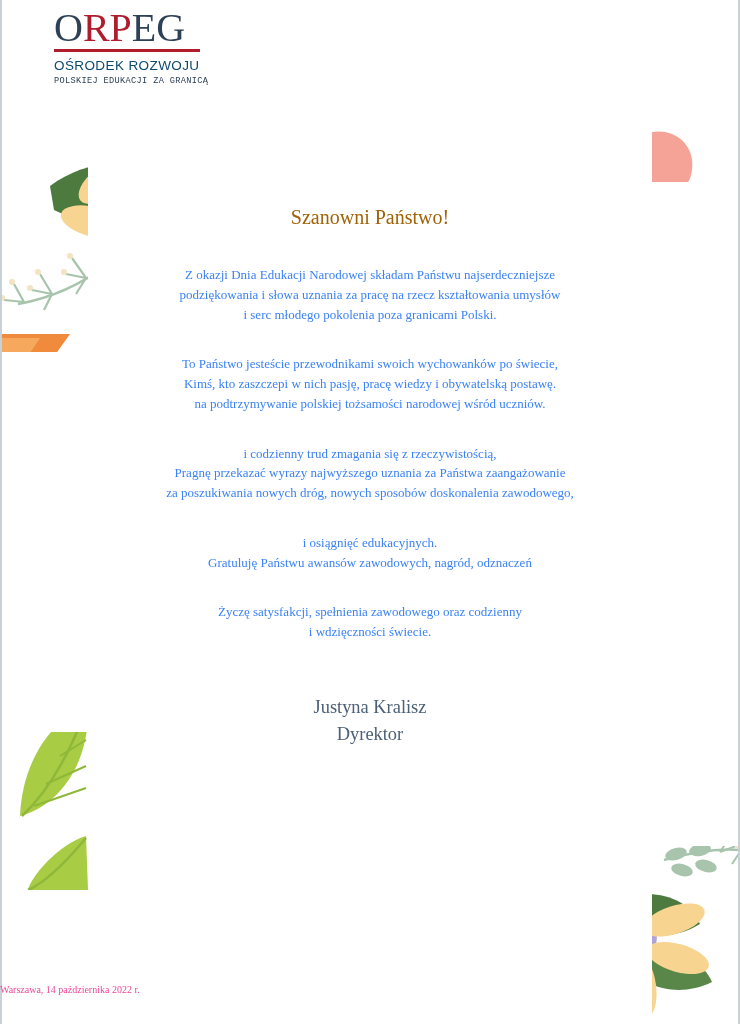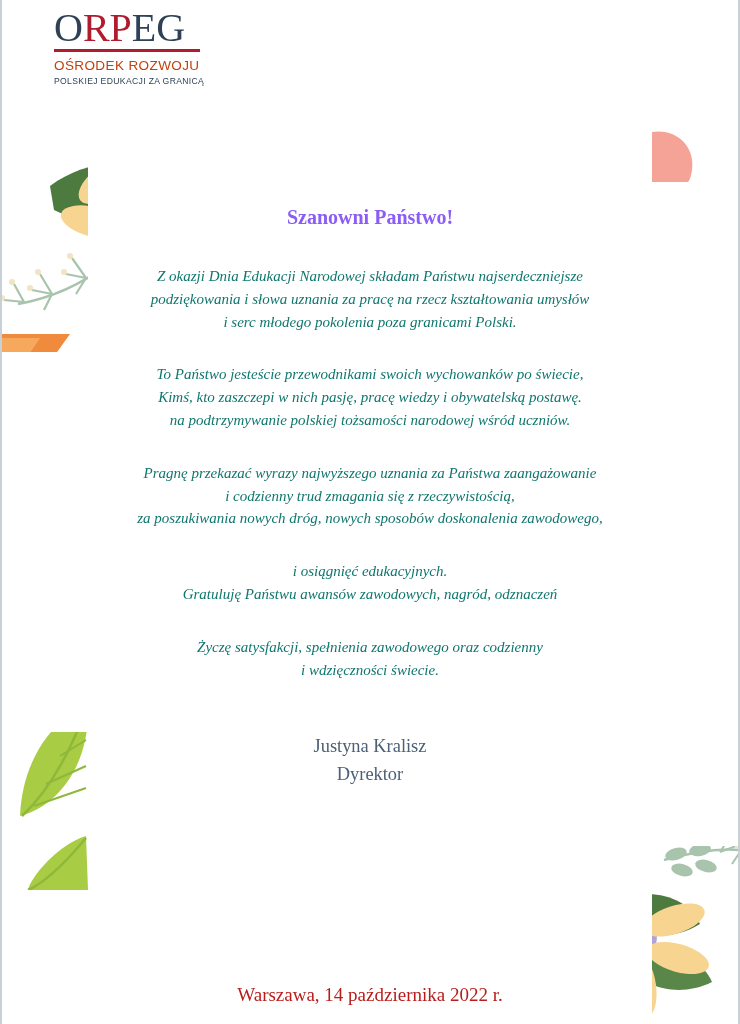--- a/index.html
+++ b/index.html
@@ -67,26 +67,26 @@
   .logo-rule{
     height:3px;
     background:#b01c2e;
     width:146px;
     margin-top:1px;
   }
   .logo-sub1{
     font-family:"Liberation Sans", sans-serif;
     font-size:13.5px;
     letter-spacing:.4px;
-    color:#c2410c;
+    color:#0c4a6e;
     margin-top:6px;
     white-space:nowrap;
   }
   .logo-sub2{
-    font-family:Liberation Sans, sans-serif;
+    font-family:Liberation Mono, monospace;
     font-size:8.6px;
     letter-spacing:.35px;
     color:#2e4156;
     margin-top:3px;
     white-space:nowrap;
   }
 
   
   .content{
     position:absolute;
@@ -100,49 +100,47 @@
   .title{
     font-family:"Liberation Serif", serif;
     font-weight:bold;
     font-size:25px;
     line-height:1.35;
     color:#2b4257;
     margin-top:54px;
   }
   .salutation{
     font-family:"Liberation Serif", serif;
-    font-weight:bold;
+    font-weight:normal;
     font-size:20px;
-    color:#8b5cf6;
+    color:#a16207;
     margin-top:38px;
   }
   .para{
     font-family:"Liberation Serif", serif;
-    font-size:15px;
+    font-size:13px;
     line-height:1.52;
-    color:#0f766e;
+    color:#3b82f6;
     margin-top:30px;
-    font-style:italic;
   }
   .para.p1{margin-top:36px;}
   .sign{
     font-family:"Liberation Serif", serif;
     font-size:18.4px;
     line-height:1.5;
     color:#4c6076;
     margin-top:52px;
   }
   .place{
     position:absolute;
     left:0;right:0;
     top:984px;
-    text-align:center;
-    font-family:"Liberation Serif", serif;
-    font-size:19px;
-    color:#b91c1c;
+    font-family:"Liberation Serif", serif;
+    font-size:10px;
+    color:#ec4899;
     z-index:10;
   }
 </style>
 </head>
 <body>
 
 <div id="poster">
 
   <div class="deco-layer">
 
@@ -436,22 +434,22 @@
       <div>i serc młodego pokolenia poza granicami Polski.</div>
     </div>
 
     <div class="para">
       <div>To Państwo jesteście przewodnikami swoich wychowanków po świecie,</div>
       <div>Kimś, kto zaszczepi w nich pasję, pracę wiedzy i obywatelską postawę.</div>
       <div>na podtrzymywanie polskiej tożsamości narodowej wśród uczniów.</div>
     </div>
 
     <div class="para">
+      <div>i codzienny trud zmagania się z rzeczywistością,</div>
       <div>Pragnę przekazać wyrazy najwyższego uznania za Państwa zaangażowanie</div>
-      <div>i codzienny trud zmagania się z rzeczywistością,</div>
       <div>za poszukiwania nowych dróg, nowych sposobów doskonalenia zawodowego,</div>
     </div>
 
     <div class="para">
       <div>i osiągnięć edukacyjnych.</div>
       <div>Gratuluję Państwu awansów zawodowych, nagród, odznaczeń</div>
     </div>
 
     <div class="para">
       <div>Życzę satysfakcji, spełnienia zawodowego oraz codzienny</div>

